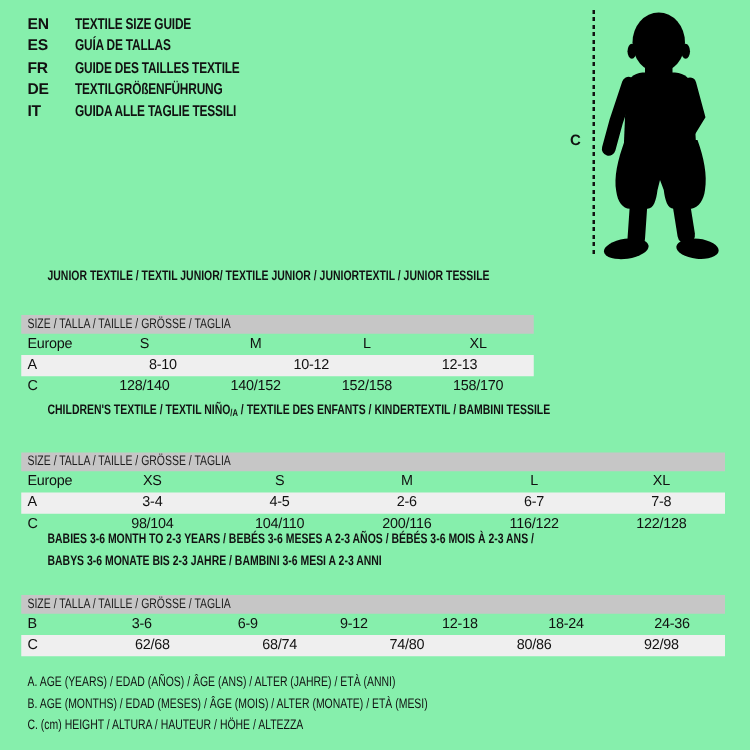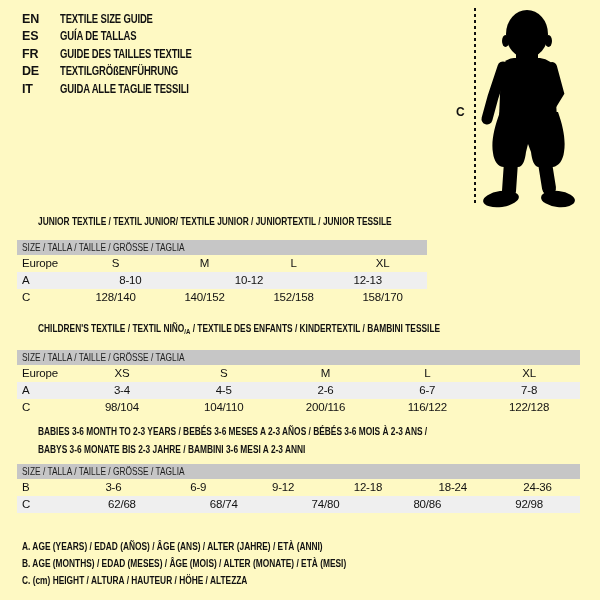--- a/index.html
+++ b/index.html
@@ -1,17 +1,17 @@
 <!DOCTYPE html>
 <html><head>
 <meta charset="utf-8">
 <style>
   html,body { margin:0; padding:0; background:#fff; }
   #page {
-    position:relative; width:600px; height:600px; background:#fef9c3;
+    position:relative; width:600px; height:600px; background:#86efac;
     font-family:"Liberation Sans", sans-serif; color:#111; overflow:hidden;
   }
   .cond { display:inline-block; transform:scaleX(0.76); transform-origin:0 50%; white-space:nowrap; }
 
   
   .langs { position:absolute; left:22px; top:10px; }
   .lang-row { display:flex; height:17.5px; align-items:center; font-weight:bold; font-size:12.5px; letter-spacing:-0.2px; }
   .lang-code { width:38px; flex:0 0 38px; }
 
   
@@ -26,29 +26,29 @@
   #h2 { top:322px; }
   #h3 { top:423px; }
   #h3 .hline { height:17.5px; line-height:17.5px; }
   .sub { font-size:8px; vertical-align:-2px; }
 
   
   .stable { position:absolute; left:17px; }
   #t1 { top:240px; width:410px; }
   #t2 { top:350px; width:563px; }
   #t3 { top:464px; width:563px; }
-  .size-bar { height:15px; line-height:15px; background:#c6c6c6; padding-left:5px; font-size:11px; color:#1d1d1d; }
+  .size-bar { height:15px; line-height:15px; background:#c6c6c6; padding-left:5px; font-size:11px; color:#1d1d1d;margin-top:12px; }
   .trow { display:flex; height:17px; line-height:17px; font-size:11.5px; letter-spacing:-0.2px; }
   .trow.shaded { background:#efefef; }
   .lbl { flex:0 0 54px; width:54px; padding-left:5px; box-sizing:border-box; }
   .cell { flex:1; text-align:center; }
 
   
   .footnotes { position:absolute; left:22px; top:538px; }
-  .footnote { height:17px; line-height:17px; font-weight:bold; font-size:11px; }
+  .footnote { height:17px; line-height:17px; font-weight:normal; font-size:11px; }
 </style>
 </head>
 <body>
 
 <div id="page">
 
   <div class="langs">
     <div class="lang-row">
       <span class="lang-code">EN</span>
       <span class="cond">TEXTILE SIZE GUIDE</span>

